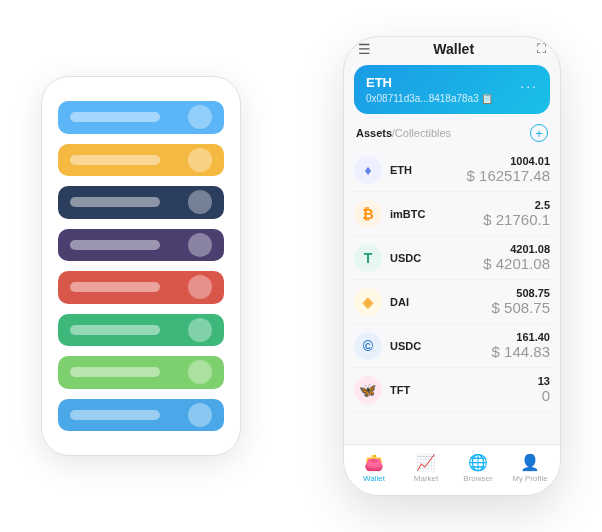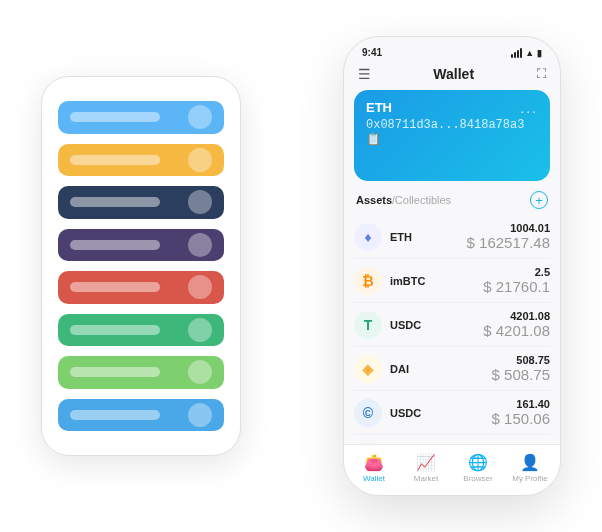--- a/index.html
+++ b/index.html
@@ -144,24 +144,23 @@
       font-weight: 700;
     }
 
     .wallet-more {
       font-size: 14px;
       letter-spacing: 2px;
       opacity: 0.8;
     }
 
     .wallet-address {
-      font-size: 12px;
+      font-size: 10px;
       opacity: 0.8;
-      margin-bottom: 24px;
-      font-family: Liberation Mono, monospace;
+      margin-bottom: 0;
     }
 
     .wallet-balance {
       font-size: 20px;
       font-weight: 700;
       text-align: right;
     }
 
     .wallet-balance-symbol {
       font-size: 12px;
@@ -355,33 +354,20 @@
         <div class="card-row-icon"></div>
       </div>
       <div class="card-row" style="background: rgb(74, 168, 232);">
         <div class="card-row-label"></div>
         <div class="card-row-icon"></div>
       </div>
     </div>
 
   <div class="phone-front">
 
-    <div class="phone-status-bar">
-      <span>9:41</span>
-      <div class="status-icons">
-        <div class="signal-bar">
-          <span style="height:4px"></span>
-          <span style="height:6px"></span>
-          <span style="height:8px"></span>
-          <span style="height:10px"></span>
-        </div>
-        <span class="wifi-icon">▲</span>
-        <span class="battery-icon">▮</span>
-      </div>
-    </div>
 
     <div class="phone-header">
       <span class="header-menu-icon">☰</span>
       <span class="header-title">Wallet</span>
       <span class="header-expand-icon">⛶</span>
     </div>
 
     <div class="wallet-card">
       <div class="wallet-card-top">
         <span class="wallet-eth-label">ETH</span>
@@ -444,21 +430,21 @@
             <div class="asset-usd">$ 508.75</div>
           </div>
         </div>
         <div class="asset-item">
           <div class="asset-left">
             <div class="asset-icon" style="background: rgb(232, 240, 251); color: rgb(39, 117, 202); font-weight: 700;">©</div>
             <div class="asset-name">USDC</div>
           </div>
           <div class="asset-right">
             <div class="asset-amount">161.40</div>
-            <div class="asset-usd">$ 150.06</div>
+            <div class="asset-usd">$ 144.83</div>
           </div>
         </div>
         <div class="asset-item">
           <div class="asset-left">
             <div class="asset-icon" style="background: rgb(255, 232, 240); color: rgb(255, 92, 141); font-weight: 700;">🦋</div>
             <div class="asset-name">TFT</div>
           </div>
           <div class="asset-right">
             <div class="asset-amount">13</div>
             <div class="asset-usd">0</div>

